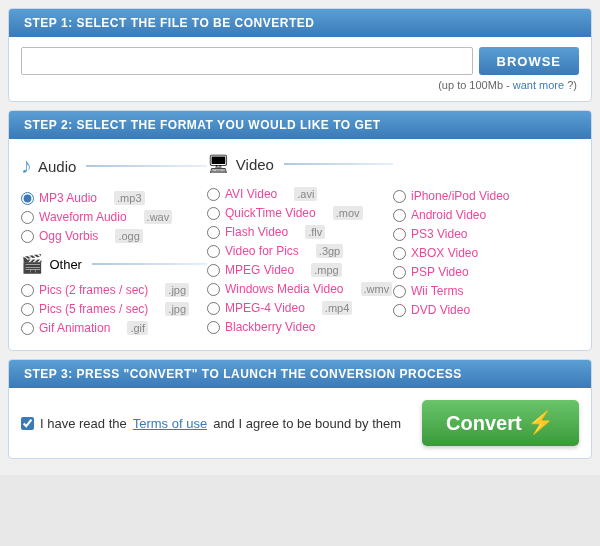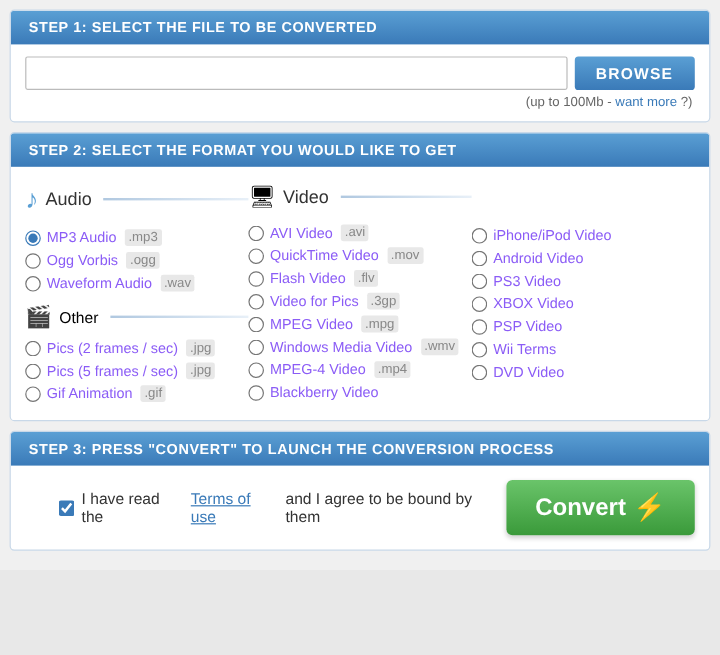--- a/index.html
+++ b/index.html
@@ -106,30 +106,30 @@
       gap: 5px;
       margin-bottom: 5px;
       white-space: nowrap;
     }
     .format-option input[type="radio"] {
       margin: 0;
       cursor: pointer;
       accent-color: #3a7ab8;
     }
     .format-name {
-      color: #8b5cf6;
+      color: #ec4899;
       font-size: 12px;
     }
     .format-ext {
       color: #888;
       font-size: 11px;
       background: #e8e8e8;
       padding: 1px 3px;
       border-radius: 2px;
-      margin-left: 2px;
+      margin-left: 12px;
     }
 
     .other-section {
       margin-top: 10px;
     }
     .other-header {
       display: flex;
       align-items: center;
       gap: 6px;
       margin-bottom: 8px;
@@ -141,21 +141,20 @@
       align-items: center;
       justify-content: space-between;
       padding: 12px 12px;
     }
     .tos-row {
       display: flex;
       align-items: center;
       gap: 6px;
       font-size: 13px;
       color: #333;
-      margin-left: 28px;
     }
     .tos-row input[type="checkbox"] {
       cursor: pointer;
       accent-color: #3a7ab8;
     }
     .tos-link {
       color: #3a7ab8;
       text-decoration: underline;
       cursor: pointer;
     }
@@ -217,27 +216,27 @@
             <div class="col-divider"></div>
           </div>
 
           <div class="format-option">
             <input type="radio" name="format" checked="" style="">
             <span class="format-name">MP3 Audio</span>
             <span class="format-ext">.mp3</span>
           </div>
           <div class="format-option">
             <input type="radio" name="format" style="">
+            <span class="format-name">Waveform Audio</span>
+            <span class="format-ext">.wav</span>
+          </div>
+          <div class="format-option">
+            <input type="radio" name="format" style="">
             <span class="format-name">Ogg Vorbis</span>
             <span class="format-ext">.ogg</span>
-          </div>
-          <div class="format-option">
-            <input type="radio" name="format" style="">
-            <span class="format-name">Waveform Audio</span>
-            <span class="format-ext">.wav</span>
           </div>
 
           <div class="other-section">
             <div class="other-header">
               <span class="film-icon"></span>
               <span class="col-title">Other</span>
               <div class="col-divider"></div>
             </div>
             <div class="format-option">
               <input type="radio" name="format" style="">

